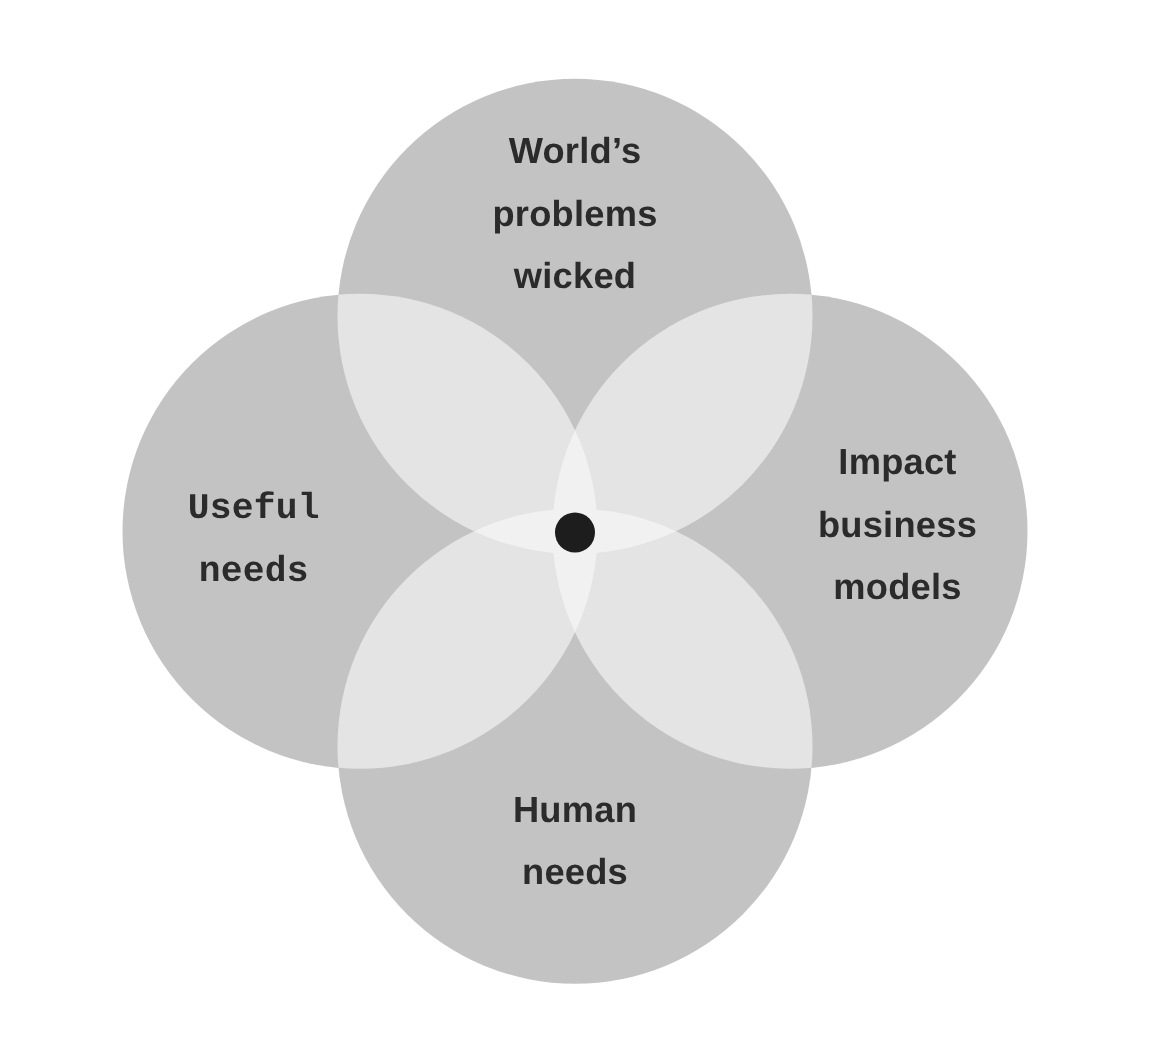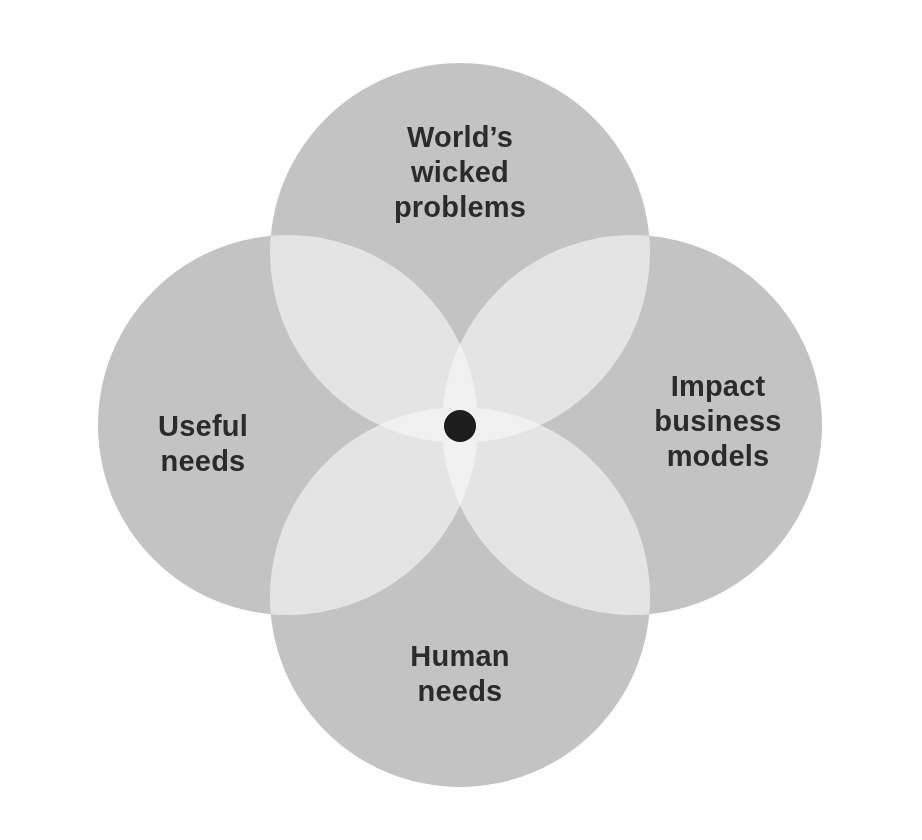--- a/index.html
+++ b/index.html
@@ -32,23 +32,24 @@
     flex-direction: column;
     align-items: center;
     text-align: center;
     color: var(--text, #2b2b2b);
     font-weight: 700;
     font-size: 29px;
     line-height: 35px;
     letter-spacing: 0.2px;
     white-space: nowrap;
     user-select: none;
+    gap: 15px;
   }
   .label-top    { left: 460px; top: 172px; }
-  .label-left   { left: 203px; top: 444px; }
+  .label-left   { left: 203px; top: 432px; font-family: Liberation Mono, monospace; }
   .label-right  { left: 718px; top: 421px; }
   .label-bottom { left: 460px; top: 674px; }
 </style>
 </head>
 <body>
 
 <div class="stage">
 
   <svg class="venn-svg" width="922" height="840" viewBox="0 0 922 840">
     <defs>
@@ -103,22 +104,22 @@
           </g>
         </g>
       </g>
     </g>
 
     <circle class="c-dot" cx="460" cy="426" r="16"></circle>
   </svg>
 
   <div class="label label-top">
     <span>World’s</span>
+    <span>problems</span>
     <span>wicked</span>
-    <span>problems</span>
   </div>
 
   <div class="label label-left">
     <span>Useful</span>
     <span>needs</span>
   </div>
 
   <div class="label label-bottom">
     <span>Human</span>
     <span>needs</span>

